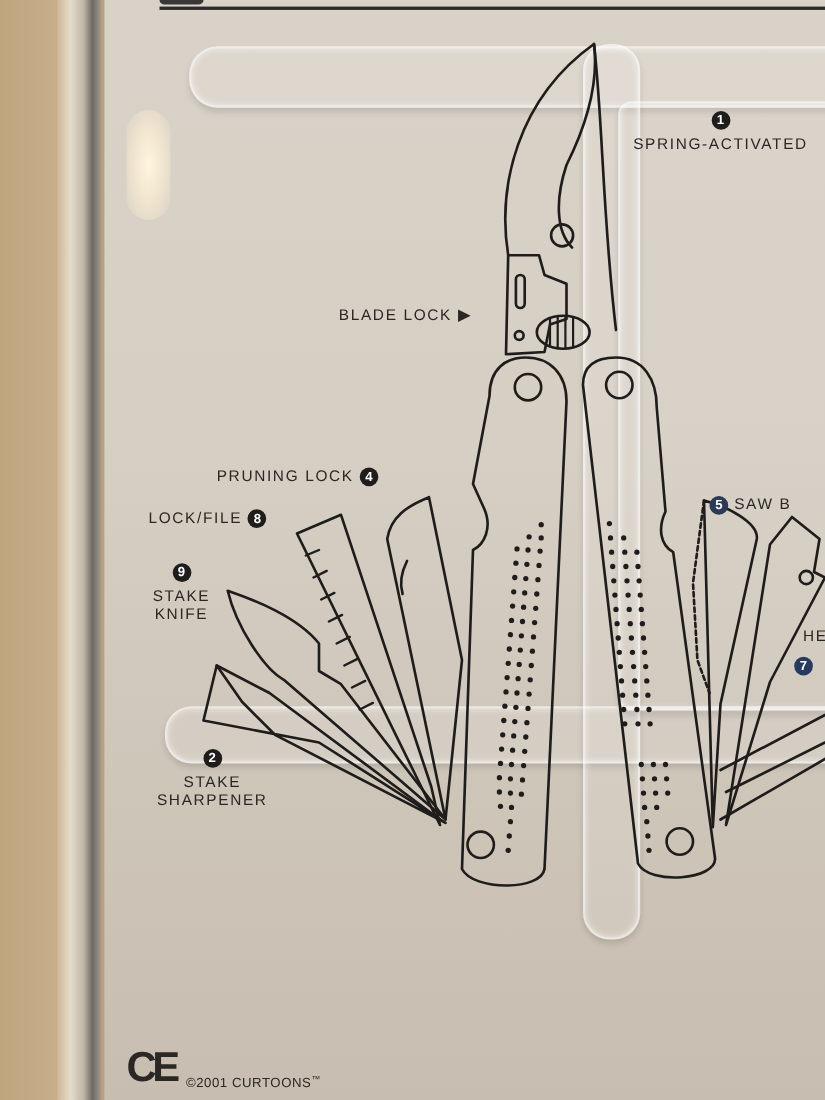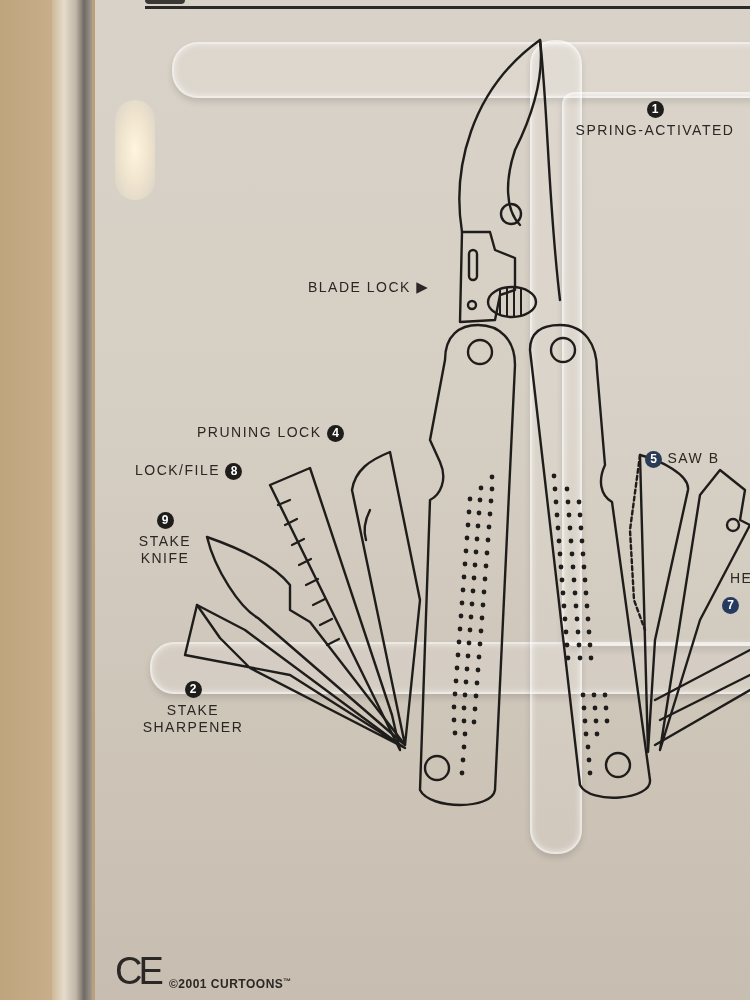--- a/index.html
+++ b/index.html
@@ -16,22 +16,22 @@
   .topbar { position:absolute; left:145px; top:0; width:605px; height:8px; }
   .topbar .blk { position:absolute; left:0; top:0; width:40px; height:4px; background:#3a3836; border-radius:0 0 4px 4px; }
   .topbar .rule { position:absolute; left:0; top:6px; width:605px; height:3px; background:#2c2a28; }
   .blister { position:absolute; border:2px solid rgba(255,255,255,.55); background:rgba(255,255,255,.12);
              box-shadow: inset 0 0 6px rgba(255,255,255,.6), 0 4px 6px rgba(0,0,0,.12); }
   .lbl { position:absolute; color:#2a2724; font-size:14px; letter-spacing:1.5px; white-space:nowrap; line-height:17px; }
   .num { display:inline-block; width:17px; height:17px; border-radius:50%; background:#1f1d1b; color:#fff;
          font-size:12px; font-weight:bold; text-align:center; line-height:17px; letter-spacing:0; vertical-align:middle; }
   .center { text-align:center; }
   .footer { position:absolute; left:115px; top:950px; color:#2a2724; }
-  .ce { position:absolute; left:0; top:0; font-size:38px; font-weight:normal; letter-spacing:-4px; line-height:42px; }
-  .copy { position:absolute; left:54px; top:27px; font-size:12px; font-weight:bold; white-space:nowrap; letter-spacing:.5px; }
+  .ce { position:absolute; left:0; top:0; font-size:38px; font-weight:bold; letter-spacing:-4px; line-height:42px; }
+  .copy { position:absolute; left:54px; top:27px; font-size:12px; font-weight:normal; white-space:nowrap; letter-spacing:.5px; }
   svg { position:absolute; left:0; top:0; }
 </style>
 </head>
 <body>
 
 <div class="wall"></div>
 <div class="edge"></div>
 <div class="card"></div>
 <div class="glare"></div>
 

